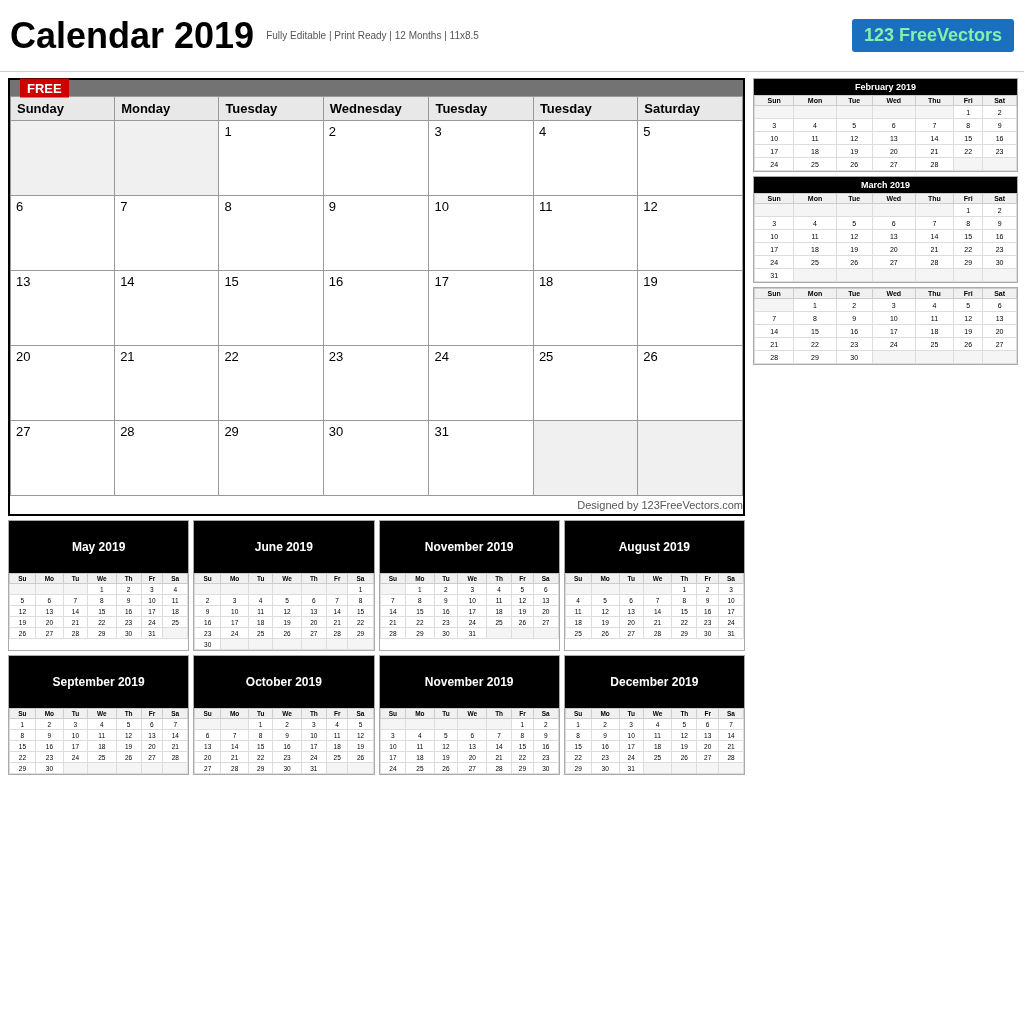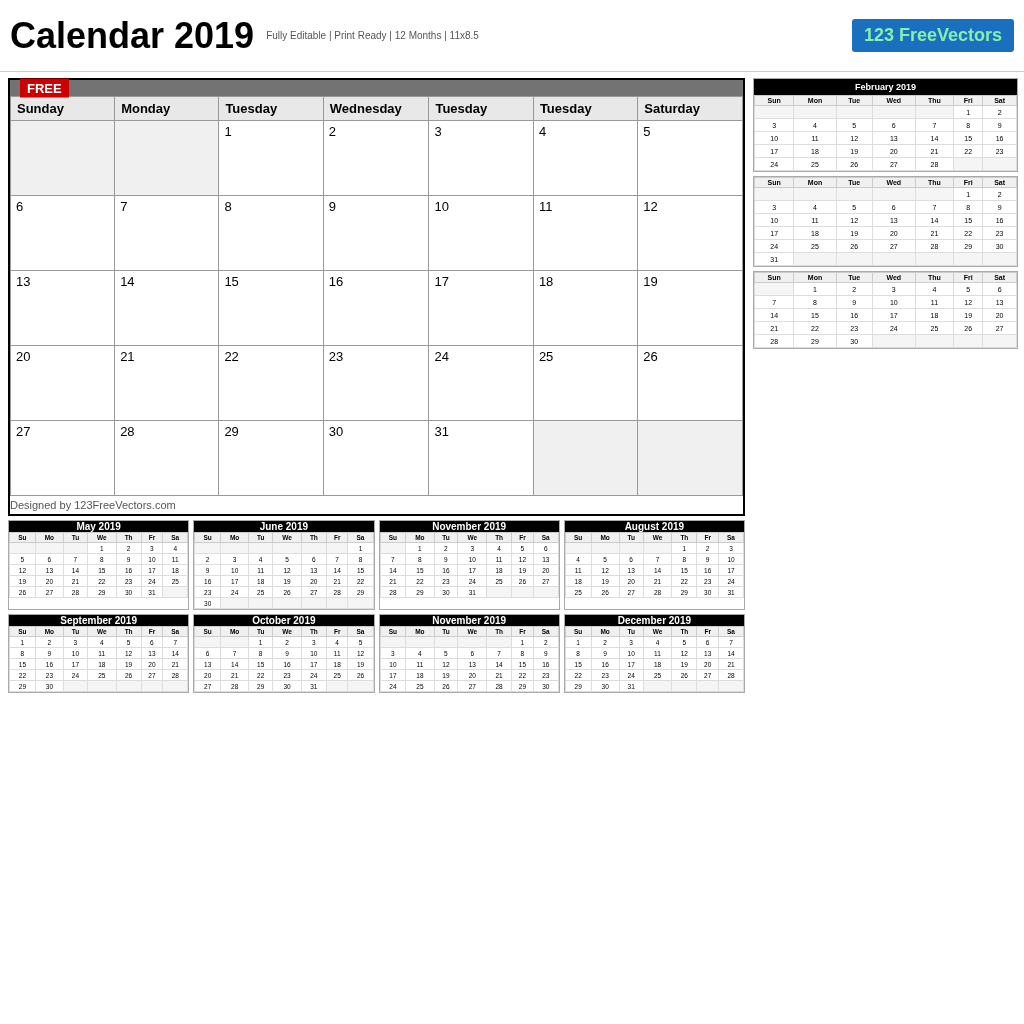--- a/index.html
+++ b/index.html
@@ -99,43 +99,43 @@
       border: 1px solid #999;
       vertical-align: top;
       padding: 3px 5px;
       font-size: 13px;
       height: 75px;
       width: 107px;
     }
     .big-cal-grid td.empty { background: #f0f0f0; }
     .day-num { font-weight: normal; }
     .credit {
-      text-align: left;
+      text-align: right;
       font-size: 11px;
       color: #555;
       padding: 3px 0;
     }
 
     
     .small-cals-row {
       display: flex;
       gap: 4px;
       margin-bottom: 4px;
     }
     .small-cal {
       flex: 1;
       border: 1px solid #aaa;
     }
     .small-cal-header {
       background: #000;
       color: #fff;
       text-align: center;
-      font-size: 10px;
+      font-size: 12px;
       font-weight: bold;
-      padding: 0 0;
+      padding: 19px 0;
     }
     .small-cal-grid {
       width: 100%;
       border-collapse: collapse;
     }
     .small-cal-grid th {
       font-size: 6.5px;
       text-align: center;
       border: 0.5px solid #ccc;
       padding: 1px;
@@ -832,20 +832,21 @@
               <td>26</td>
               <td>27</td>
               <td>28</td>
               <td class="empty-cell"></td>
               <td class="empty-cell"></td>
             </tr>
           </tbody>
         </table>
       </div>
       <div class="right-small-cal">
+        <div class="small-cal-header">March 2019</div>
         <table class="small-cal-grid">
           <thead>
             <tr>
               <th>Sun</th>
               <th>Mon</th>
               <th>Tue</th>
               <th>Wed</th>
               <th>Thu</th>
               <th>Fri</th>
               <th>Sat</th>

